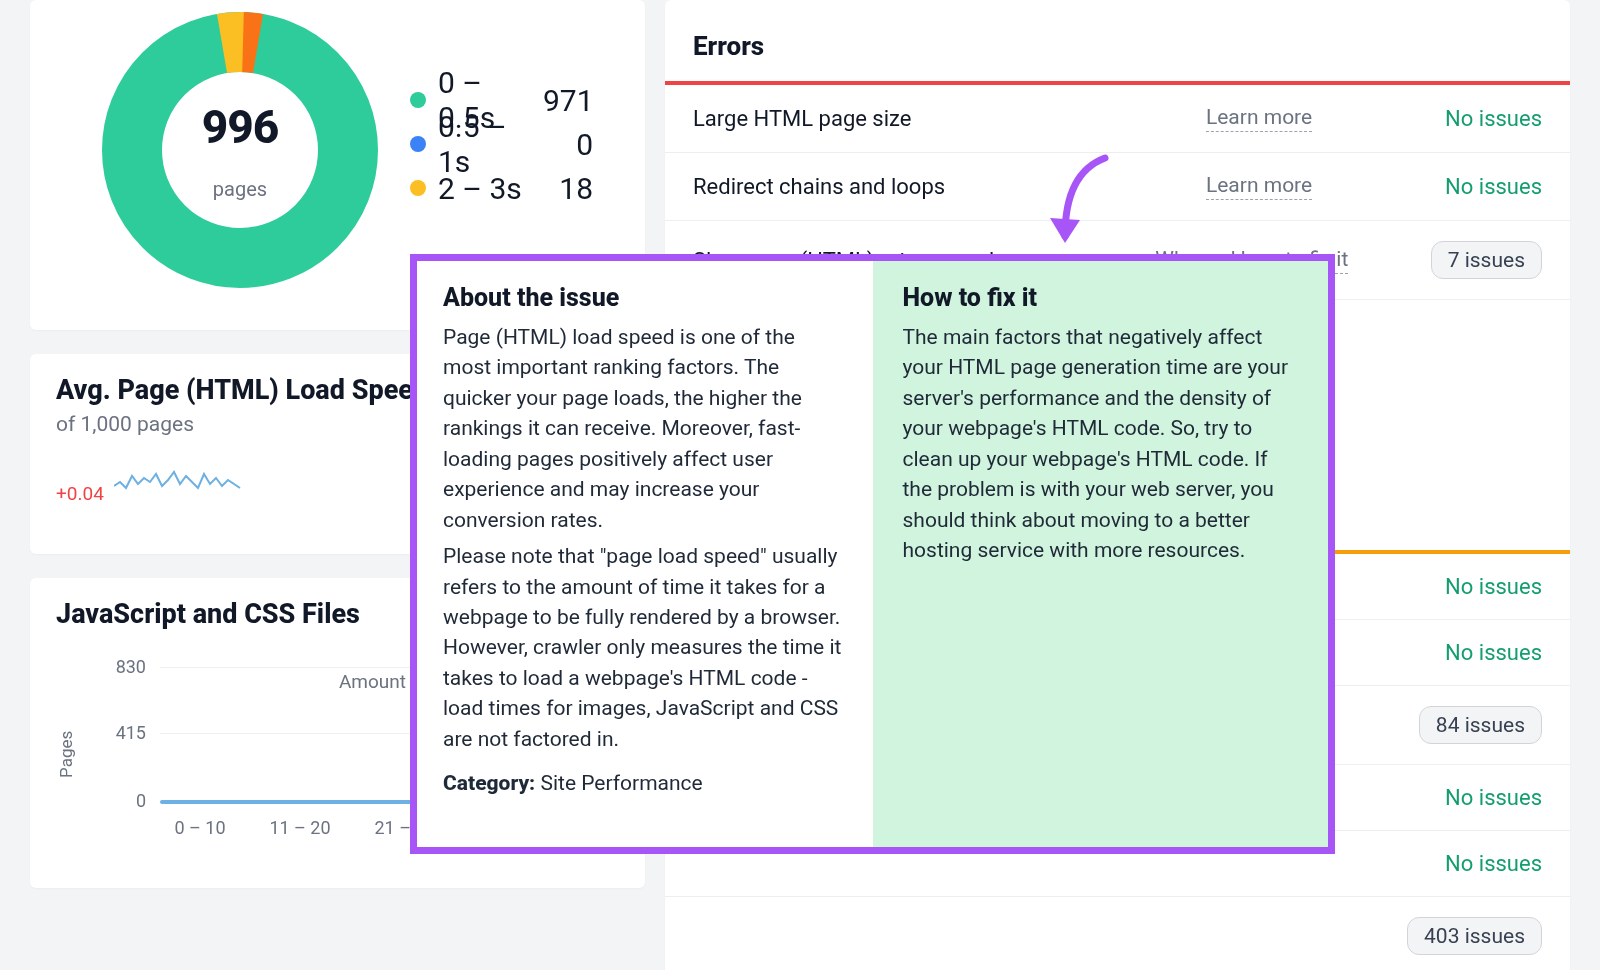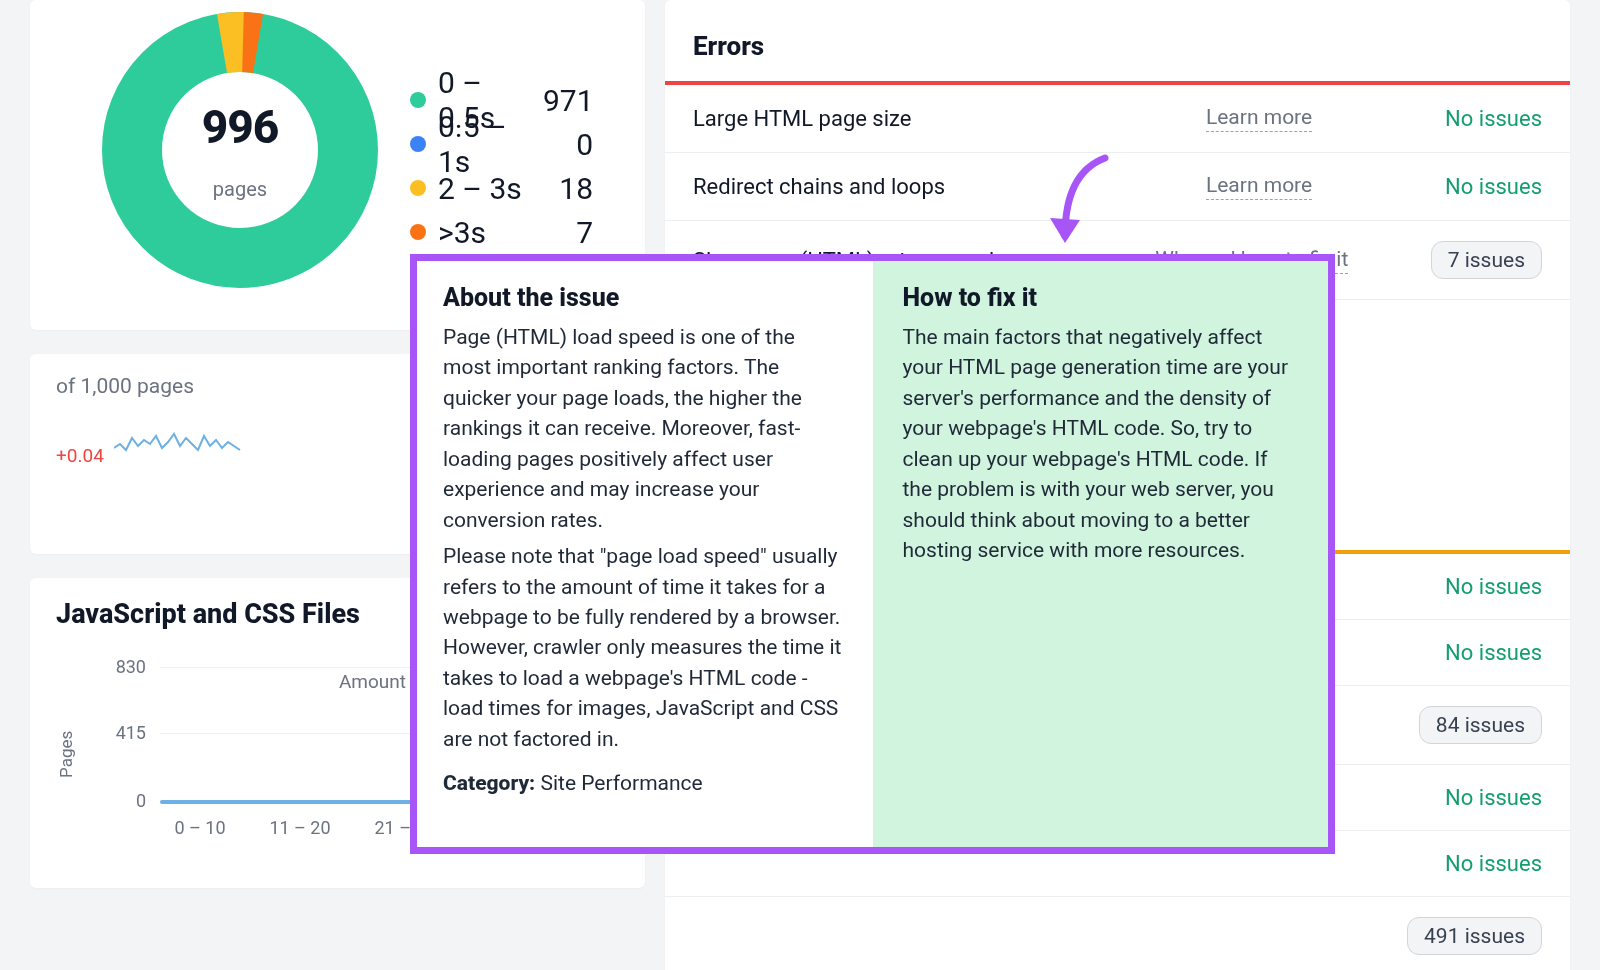--- a/index.html
+++ b/index.html
@@ -131,29 +131,25 @@
       <div class="legend-row">
         <span class="legend-swatch" style="background:#3b82f6"></span>
         <span class="legend-range">0.5 – 1s</span>
         <span class="legend-value">0</span>
       </div>
       <div class="legend-row">
         <span class="legend-swatch" style="background:#fbbf24"></span>
         <span class="legend-range">2 – 3s</span>
         <span class="legend-value">18</span>
       </div>
-      <div class="legend-row">
-        <span class="legend-swatch" style="background:#f97316"></span>
-        <span class="legend-range">&gt;3s</span>
-        <span class="legend-value">7</span>
-      </div>
     </div>
   </div>
 
   <div class="card speed-card">
+    <div class="card-title">Avg. Page (HTML) Load Spee</div>
     <div class="card-sub">of 1,000 pages</div>
     <div class="speed-row">
       <span class="speed-delta">+0.04</span>
       <svg width="130" height="36" viewBox="0 0 130 36">
         <polyline points="0,22 6,18 12,24 18,12 24,20 30,14 36,18 42,10 48,22 54,16 60,8 66,20 72,12 78,18 84,24 90,10 96,20 102,14 108,22 114,16 120,20 126,24" fill="none" stroke="#6db0e3" stroke-width="2"></polyline>
       </svg>
     </div>
   </div>
 
   <div class="card jscss-card">
@@ -219,21 +215,21 @@
       <span class="no-issues">No issues</span>
     </div>
     <div class="issue-row">
       <span class="issue-name"></span>
       <span></span>
       <span class="no-issues">No issues</span>
     </div>
     <div class="issue-row">
       <span class="issue-name"></span>
       <span></span>
-      <button class="issue-count-btn">491 issues</button>
+      <button class="issue-count-btn">403 issues</button>
     </div>
   </div>
 </div>
 
 <svg class="arrow-svg" style="left:1020px; top:148px;" width="120" height="120">
   <path d="M85 10 Q45 25 45 88" fill="none" stroke="#a855f7" stroke-width="7" stroke-linecap="round"></path>
   <path d="M45 95 L30 70 L60 72 Z" fill="#a855f7"></path>
 </svg>
 
 <div class="popover">

